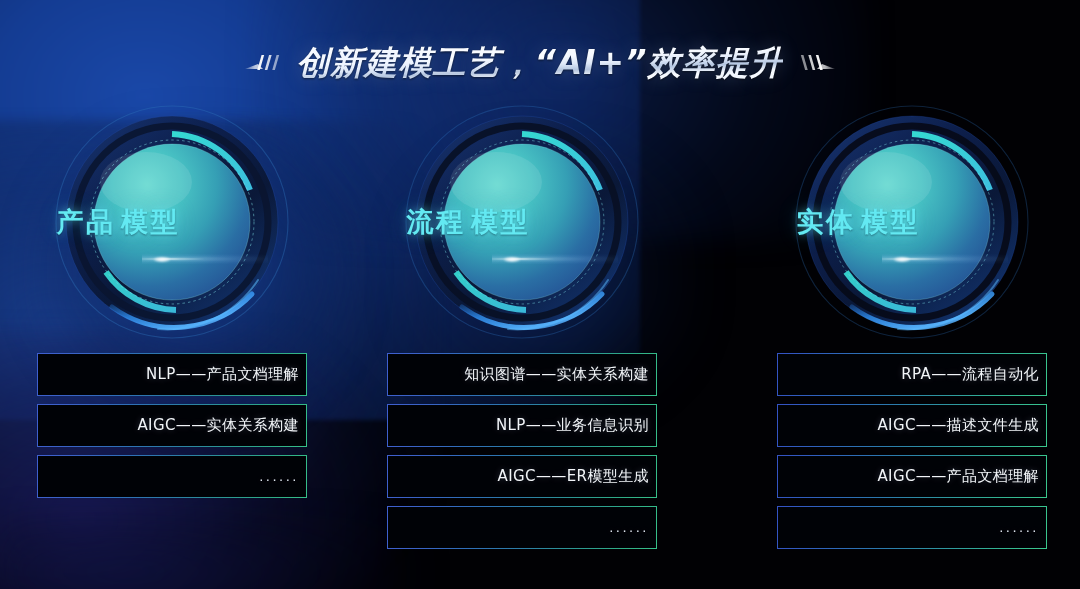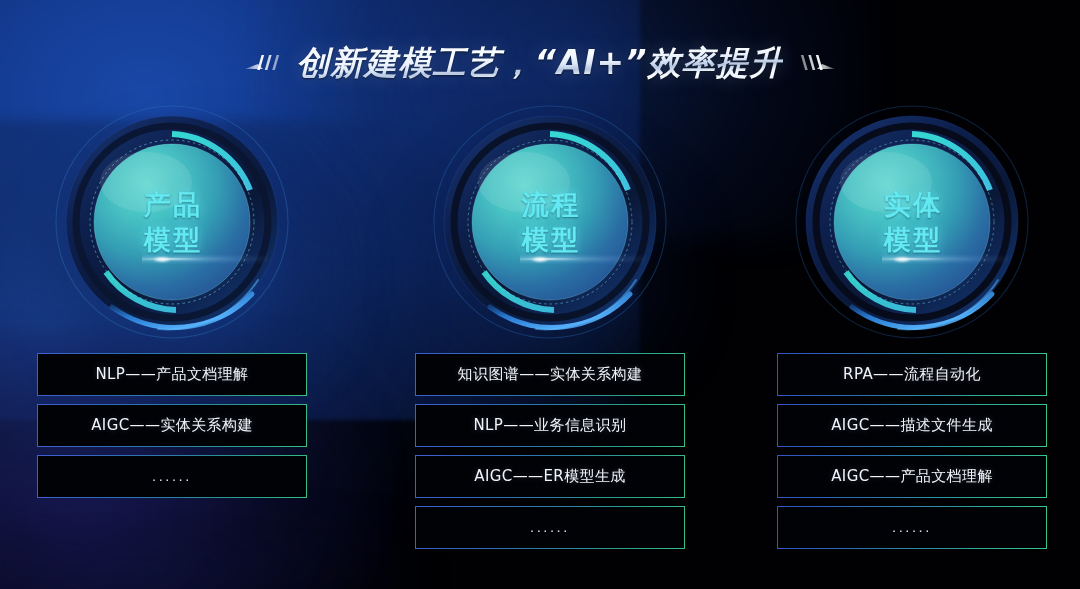--- a/index.html
+++ b/index.html
@@ -115,41 +115,40 @@
 
   
   .columns {
     position: absolute;
     left: 0; top: 0;
     width: 1080px; height: 589px;
     z-index: 20;
   }
   .column { position: absolute; top: 0; width: 340px; height: 589px; }
   .column.c0 { left: 2px; }
-  .column.c1 { left: 380px; }
+  .column.c1 { left: 352px; }
   .column.c2 { left: 742px; }
 
   
   .orb-wrap {
     position: absolute;
     left: 50%;
     top: 104px;
     width: 236px; height: 236px;
     transform: translateX(-50%);
   }
   .orb-svg { display: block; width: 236px; height: 236px; }
 
   .orb-label {
     position: absolute;
     left: 0; top: 0;
     width: 236px; height: 236px;
     display: flex;
-    flex-direction: column;
     align-items: center;
-    justify-content: center;
+    justify-content: flex-start;
     gap: 3px;
     z-index: 6;
     pointer-events: none;
   }
   .orb-line {
     font-family: "DejaVu Sans", "Liberation Sans", sans-serif;
     font-size: 27px;
     font-weight: 700;
     line-height: 1.16;
     color: #63e9f2;
@@ -193,21 +192,21 @@
     width: 270px;
     transform: translateX(-50%);
   }
   .tag-box {
     position: relative;
     height: 43px;
     margin-bottom: 8px;
     background: #000206;
     display: flex;
     align-items: center;
-    justify-content: center;
+    justify-content: flex-end;
     padding: 0 8px;
   }
   .tag-box::before {
     content: "";
     position: absolute;
     inset: 0;
     padding: 1px;
     background: linear-gradient(103deg,
         #3f5fd0 0%, #3a63c6 14%, #2f6fb8 32%,
         #2c7fa6 52%, #2c9a91 72%, #2fae86 88%, #37c08a 100%);

